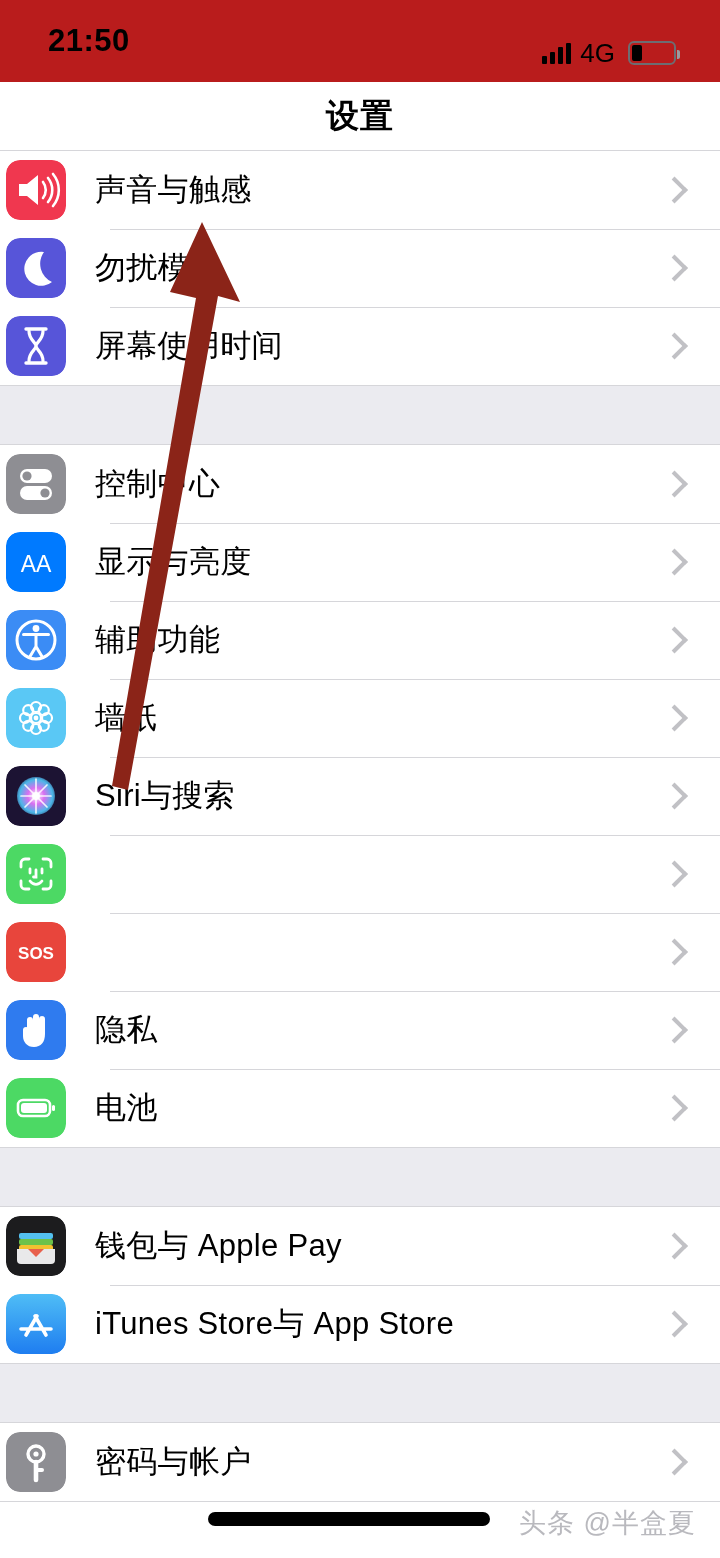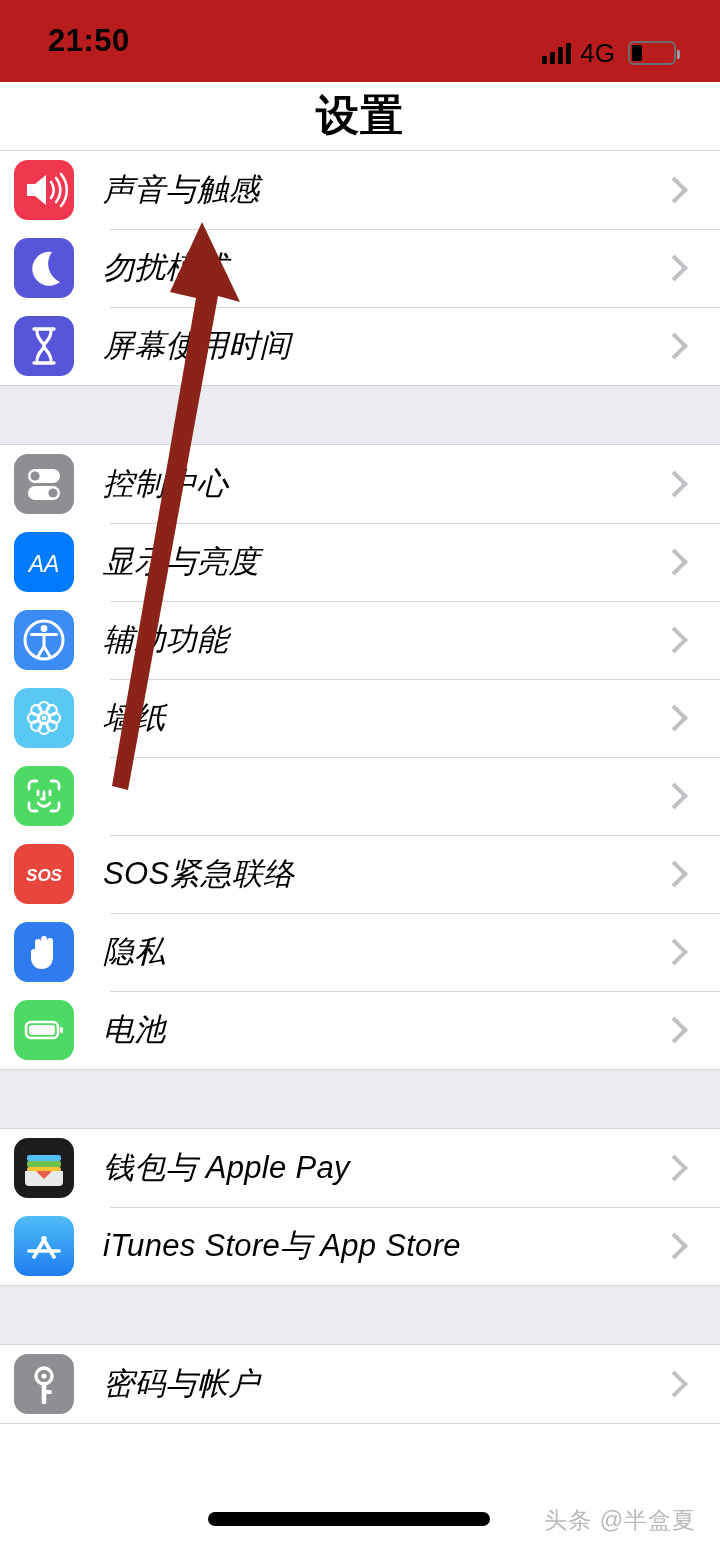--- a/index.html
+++ b/index.html
@@ -88,21 +88,21 @@
 
   
   .nav-title-bar {
     height: 68px;
     display: flex;
     align-items: center;
     justify-content: center;
     background: #ffffff;
   }
   .nav-title {
-    font-size: 43px;
+    font-size: 33px;
     font-weight: bold;
     color: #000;
     letter-spacing: 1px;
   }
 
   
   .list-wrap {
     background: #ffffff;
   }
   .group {
@@ -111,39 +111,38 @@
     border-bottom: 1px solid #d6d6da;
   }
   .group-gap {
     height: 58px;
     background: #ebebf0;
   }
   .row {
     display: flex;
     align-items: center;
     height: 78px;
-    padding-left: 14px;
+    padding-left: 6px;
     box-sizing: border-box;
     position: relative;
     background: #ffffff;
-    font-style: italic;
   }
   .row + .row::before {
     content: "";
     position: absolute;
     left: 110px;
     right: 0;
     top: 0;
     height: 1px;
     background: #d6d6da;
   }
   .row-icon {
     width: 60px;
     height: 60px;
-    border-radius: 4px;
+    border-radius: 14px;
     flex: 0 0 60px;
     position: relative;
     overflow: hidden;
     display: flex;
     align-items: center;
     justify-content: center;
   }
   .row-label {
     margin-left: 29px;
     font-size: 31px;
@@ -180,21 +179,21 @@
     top: 1512px;
     width: 282px;
     height: 14px;
     background: #000;
     border-radius: 7px;
   }
   .watermark {
     position: absolute;
     right: 24px;
     top: 1505px;
-    font-size: 23px;
+    font-size: 27px;
     color: #b9b9be;
     letter-spacing: 1px;
     white-space: nowrap;
   }
 </style>
 </head>
 <body>
 
 <div class="status-bar">
   <div class="status-time">21:50</div>
@@ -306,38 +305,59 @@
             </g>
             <circle cx="30" cy="30" r="2.4" fill="#fff"></circle>
           </svg>
         </div>
         <div class="row-label">墙纸</div>
         <div class="chevron"></div>
       </div>
       <div class="row">
         <div class="row-icon">
           <svg class="ico-svg" viewBox="0 0 60 60" xmlns="http://www.w3.org/2000/svg">
+            <defs>
+              <radialGradient id="sirig" cx="50%" cy="50%" r="62%">
+                <stop offset="0%" stop-color="#ffffff"></stop>
+                <stop offset="35%" stop-color="#d96ff0"></stop>
+                <stop offset="70%" stop-color="#4bb7e8"></stop>
+                <stop offset="100%" stop-color="#2b2050"></stop>
+              </radialGradient>
+            </defs>
+            <rect x="0" y="0" width="60" height="60" rx="14" fill="#1c1333"></rect>
+            <circle cx="30" cy="30" r="19" fill="url(#sirig)"></circle>
+            <g stroke="#fff" stroke-width="1.7" opacity="0.85" stroke-linecap="round">
+              <path d="M30 13v34M15 30h30M19 19l22 22M41 19L19 41"></path>
+            </g>
+            <circle cx="30" cy="30" r="4" fill="#fff" opacity="0.9"></circle>
+          </svg>
+        </div>
+        <div class="row-label">Siri与搜索</div>
+        <div class="chevron"></div>
+      </div>
+      <div class="row">
+        <div class="row-icon">
+          <svg class="ico-svg" viewBox="0 0 60 60" xmlns="http://www.w3.org/2000/svg">
             <rect x="0" y="0" width="60" height="60" rx="14" fill="#4cd964"></rect>
             <g fill="none" stroke="#fff" stroke-width="2.8" stroke-linecap="round">
               <path d="M15 23v-4a4 4 0 014-4h4M45 23v-4a4 4 0 00-4-4h-4M15 37v4a4 4 0 004 4h4M45 37v4a4 4 0 01-4 4h-4"></path>
               <path d="M24 25v4M36 25v4M30 26v7h-2.5"></path>
               <path d="M24 37c2 2.6 4 3.4 6 3.4S34 39.6 36 37"></path>
             </g>
           </svg>
         </div>
         <div class="chevron"></div>
       </div>
       <div class="row">
         <div class="row-icon">
           <svg class="ico-svg" viewBox="0 0 60 60" xmlns="http://www.w3.org/2000/svg">
             <rect x="0" y="0" width="60" height="60" rx="14" fill="#e8453c"></rect>
             <text x="30" y="37" font-family="Liberation Sans, sans-serif" font-size="17" font-weight="bold" fill="#fff" text-anchor="middle">SOS</text>
           </svg>
         </div>
-        <div class="row-label">SOS紧急联络</div>
         <div class="chevron"></div>
       </div>
       <div class="row">
         <div class="row-icon">
           <svg class="ico-svg" viewBox="0 0 60 60" xmlns="http://www.w3.org/2000/svg">
             <rect x="0" y="0" width="60" height="60" rx="14" fill="#2f7bef"></rect>
             <path d="M21 32V20a3 3 0 016 0v10V17a3 3 0 016 0v13V19a3 3 0 016 0v15c0 8-4 13-11 13s-11-5-11-11v-6a3 3 0 016 0z" fill="#fff"></path>
           </svg>
         </div>
         <div class="row-label">隐私</div>

